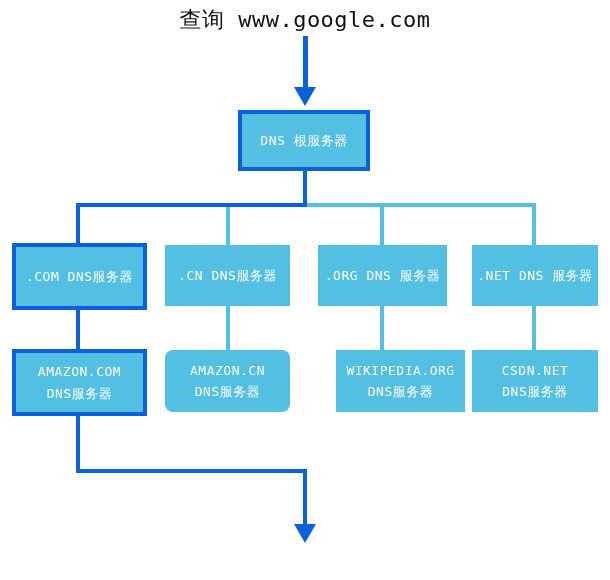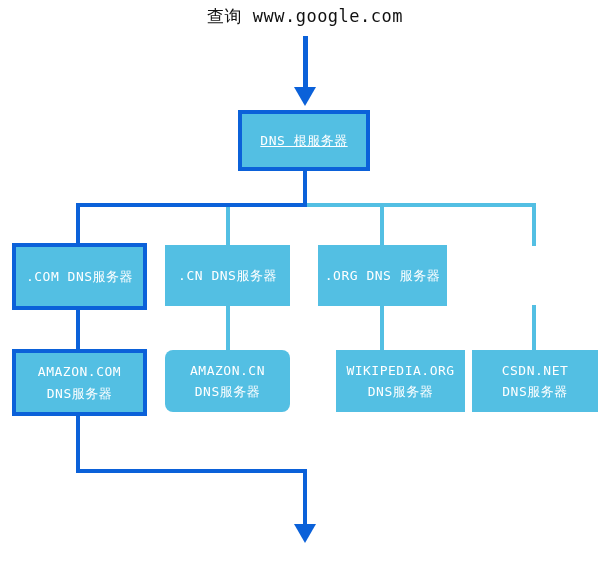--- a/index.html
+++ b/index.html
@@ -13,21 +13,21 @@
     position:relative;
     width:610px;height:580px;
     background:#ffffff;
     font-family:"DejaVu Sans Mono","Liberation Mono",monospace;
     overflow:hidden;
   }
   .caption{
     position:absolute;left:0;width:610px;
     text-align:center;
     color:var(--label-text);
-    font-size:17px;
+    font-size:22px;
     letter-spacing:0.5px;
     white-space:pre;
   }
   .caption.title{top:5px;}
   .caption.ip{top:547px;}
   .node{
     position:absolute;
     box-sizing:border-box;
     background:var(--node);
     color:var(--node-text);
@@ -43,21 +43,21 @@
   .seg{position:absolute;}
   .seg.dark{background:var(--path);}
   .seg.light{background:var(--node);}
   .arrowhead{
     position:absolute;width:0;height:0;
     border-left:11px solid transparent;
     border-right:11px solid transparent;
     border-top:19px solid var(--path);
   }
   
-  .n-root{left:238px;top:110px;width:132px;height:61px;text-decoration:underline;}
+  .n-root{left:238px;top:110px;width:132px;height:61px;}
   .n-com{left:12px;top:243px;width:135px;height:67px;}
   .n-cn{left:165px;top:245px;width:125px;height:61px;}
   .n-org{left:318px;top:245px;width:129px;height:61px;}
   .n-net{left:472px;top:245px;width:126px;height:61px;}
   .n-google{left:12px;top:349px;width:135px;height:67px;}
   .n-amazon{left:165px;top:350px;width:125px;height:62px;border-radius:8px;}
   .n-wikipedia{left:336px;top:350px;width:129px;height:62px;}
   .n-csdn{left:472px;top:350px;width:126px;height:62px;}
   
   .s-top-arrow{left:303px;top:36px;width:5px;height:53px;}
@@ -102,20 +102,23 @@
 
   <div class="node n-cn">
     <span>.CN DNS服务器</span>
   </div>
   <div class="node hl n-com">
     <span>.COM DNS服务器</span>
   </div>
   <div class="node n-org">
     <span>.ORG DNS 服务器</span>
   </div>
+  <div class="node n-net">
+    <span>.NET DNS 服务器</span>
+  </div>
 
   <div class="seg dark s-v-com2"></div>
   <div class="seg light s-v-cn2"></div>
   <div class="seg light s-v-org2"></div>
   <div class="seg light s-v-net2"></div>
 
   <div class="node hl n-google">
     <span>AMAZON.COM</span>
     <span>DNS服务器</span>
   </div>

